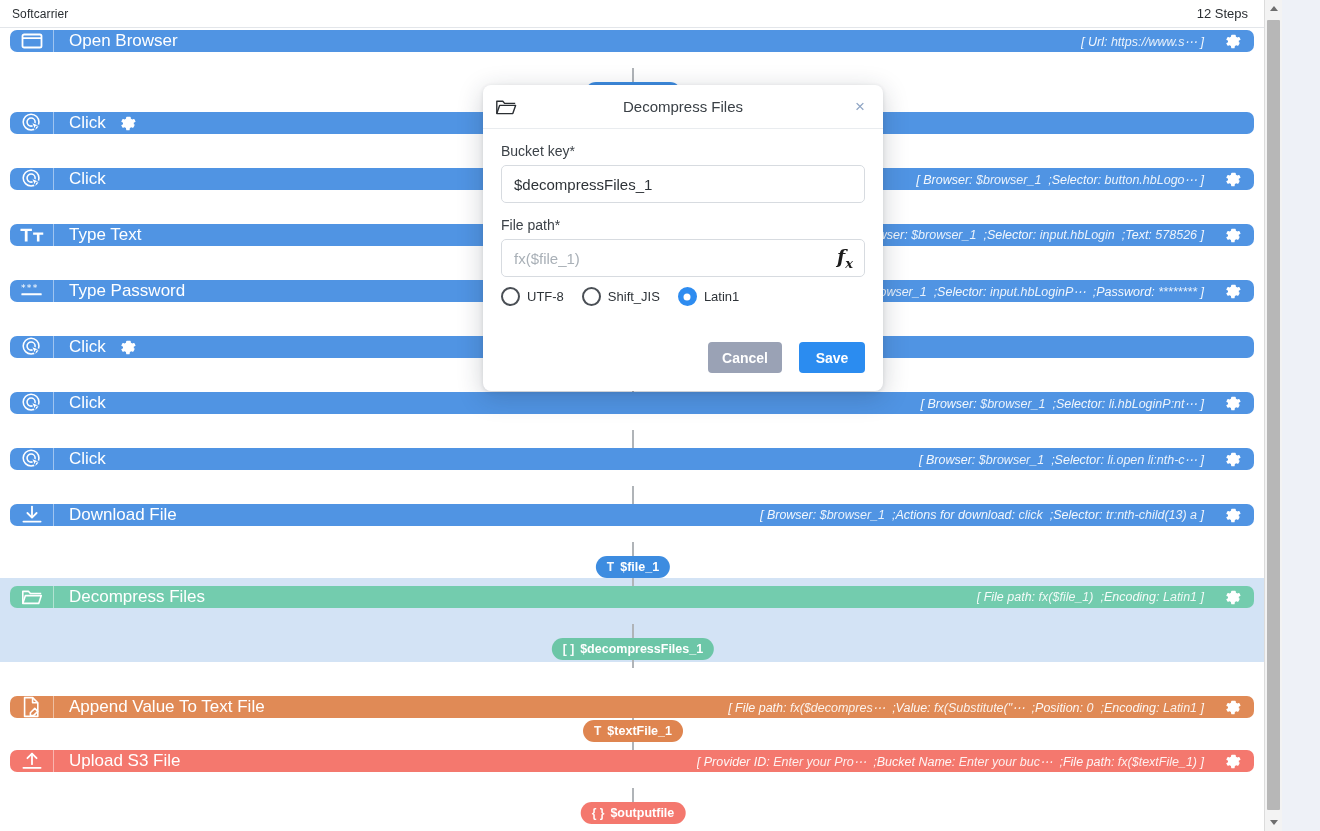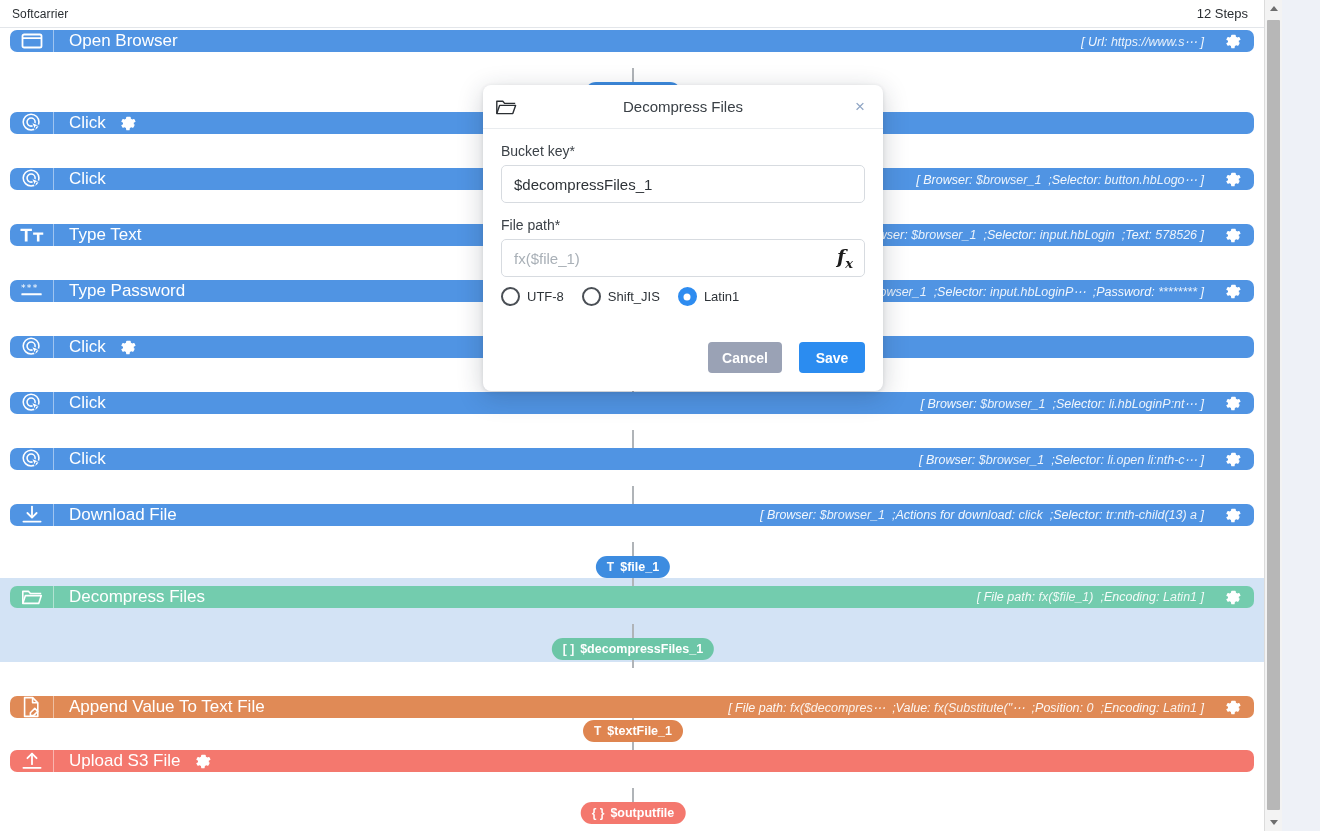--- a/index.html
+++ b/index.html
@@ -516,20 +516,21 @@
         </div>
         <div class="step c-red" style="top: 722px;">
           <div class="icon-cell">
             <svg width="22" height="20" viewBox="0 0 22 20" fill="none" stroke="#fff" stroke-width="1.8" stroke-linecap="round" stroke-linejoin="round">
               <path d="M11 13.2V2.6"></path>
               <path d="M6.4 7.2L11 2.6 15.6 7.2"></path>
               <path d="M2.4 16.8h17.2"></path>
             </svg>
           </div>
           <div class="label">Upload S3 File</div>
+          <div class="params">[ <b>Provider ID:</b> <span class="v">Enter your Pro⋯</span> &nbsp;<b>;Bucket Name:</b> <span class="v">Enter your buc⋯</span> &nbsp;<b>;File path:</b> <span class="v">fx($textFile_1)</span> ]</div>
           <div class="gear">
             <svg width="19" height="19" viewBox="0 0 20 20" fill="#fff">
               <path d="M10 6.6a3.4 3.4 0 100 6.8 3.4 3.4 0 000-6.8zm0 5.1a1.7 1.7 0 110-3.4 1.7 1.7 0 010 3.4z"></path>
               <path d="M18.1 11.6l-1.5-.9c.1-.5.1-1 0-1.5l1.5-.9c.3-.2.4-.5.3-.8l-1.1-1.9c-.2-.3-.5-.4-.8-.3l-1.6.6a6.3 6.3 0 00-1.3-.8l-.2-1.7c0-.3-.3-.6-.7-.6H9.3c-.3 0-.6.2-.7.6l-.2 1.7c-.5.2-.9.4-1.3.8l-1.6-.6c-.3-.1-.6 0-.8.3L3.6 7.5c-.2.3-.1.6.2.8l1.5.9c-.1.5-.1 1 0 1.5l-1.5.9c-.3.2-.4.5-.2.8l1.1 1.9c.2.3.5.4.8.3l1.6-.6c.4.3.8.6 1.3.8l.2 1.7c.1.3.3.6.7.6h2.3c.3 0 .6-.2.7-.6l.2-1.7c.5-.2.9-.5 1.3-.8l1.6.6c.3.1.6 0 .8-.3l1.1-1.9c.2-.3.1-.6-.2-.8z"></path>
             </svg>
           </div>
         </div>
         <div class="chip chip-blue" style="position: absolute; left: 633px; top: 54px; width: 96px; transform: translateX(-50%);"></div>
         <div class="chip chip-blue" style="position: absolute; left: 633px; top: 528px;">
           <span class="ctype">T</span>

